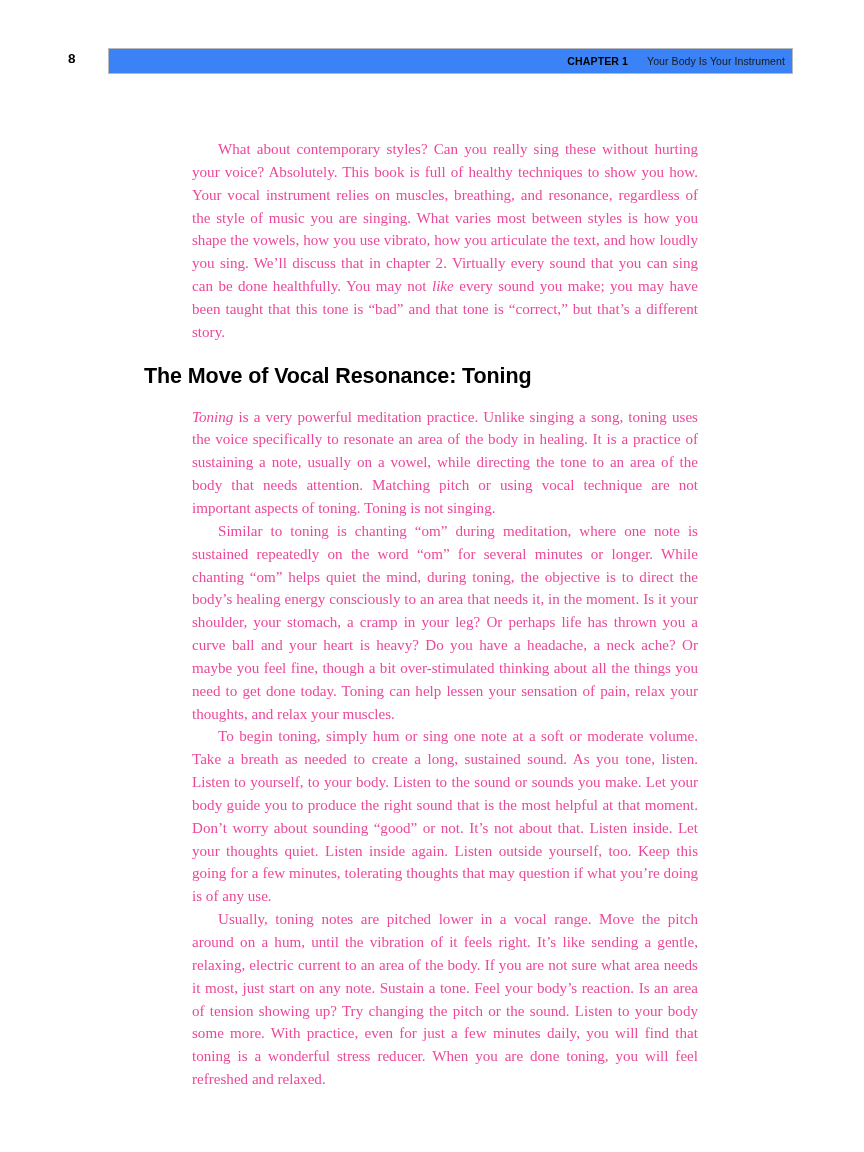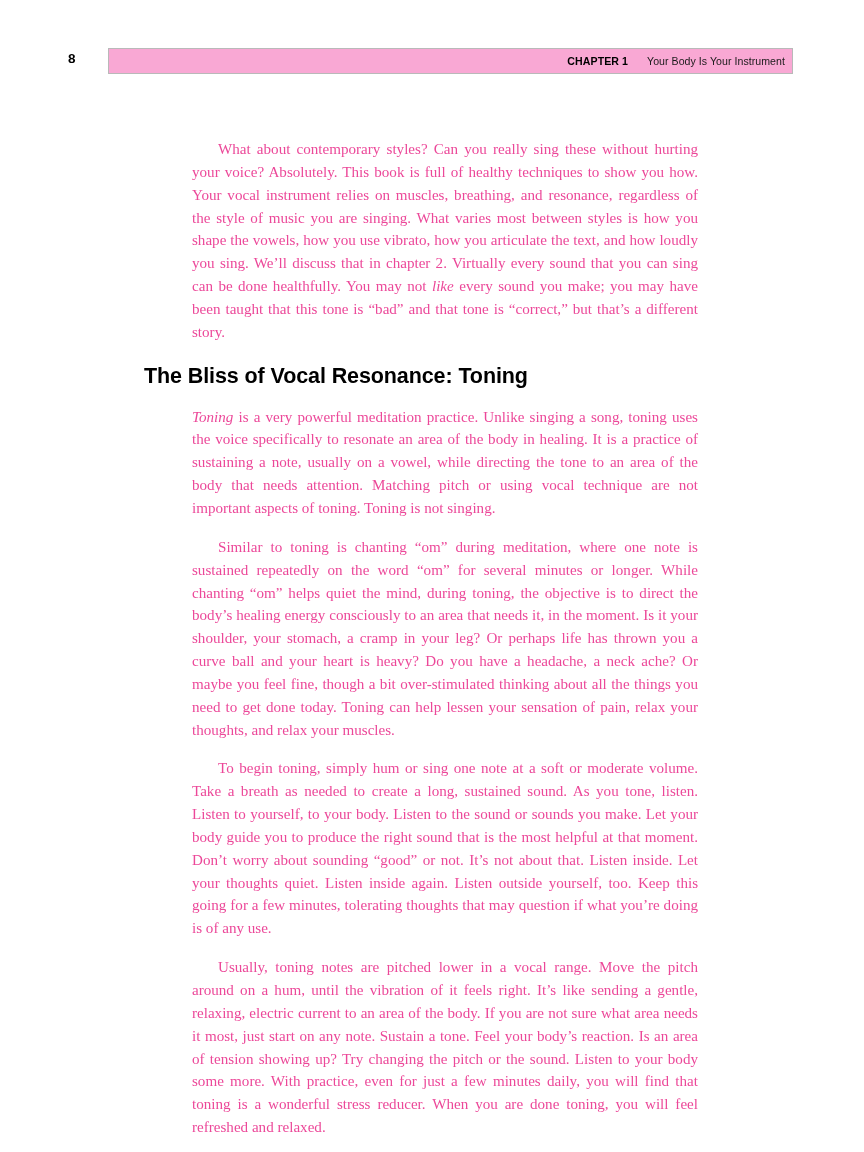--- a/index.html
+++ b/index.html
@@ -50,21 +50,21 @@
     left: 108px;
     top: 0px;
     width: 685px;
     height: 26px;
     border: 1px solid #b9b9b9;
     box-sizing: border-box;
     display: flex;
     align-items: center;
     justify-content: flex-end;
     padding-right: 7px;
-    background: #f9a8d4;
+    background: #3b82f6;
   }
 
   .head-chapter {
     font-family: "Liberation Sans", sans-serif;
     font-weight: bold;
     font-size: 11.5px;
     letter-spacing: 0.1px;
     transform: scaleX(0.92);
     transform-origin: right center;
     display: inline-block;
@@ -104,21 +104,21 @@
 
   p.body.indent {
     text-indent: 26px;
   }
 
   p.body.noindent {
     text-indent: 0;
   }
 
   p.body + p.body {
-    margin-top: 16px;
+    margin-top: 0px;
   }
 
   
   h2.section-heading {
     margin: 0;
     position: relative;
     left: -48px;
     width: 554px;
     font-family: "Liberation Sans", sans-serif;
     font-weight: bold;
@@ -145,21 +145,21 @@
     <div class="head-box">
       <span class="head-chapter">CHAPTER 1</span>
       <span class="head-title">Your Body Is Your Instrument</span>
     </div>
   </div>
 
   <div class="column">
 
     <p class="body indent"><span>What about contemporary styles? Can you really sing these without hurting your voice? Absolutely. This book is full of healthy techniques to show you how. Your vocal instrument relies on muscles, breathing, and resonance, regardless of the style of music you are singing. What varies most between styles is how you shape the vowels, how you use vibrato, how you articulate the text, and how loudly you sing. We’ll discuss that in chapter 2. Virtually every sound that you can sing can be done healthfully. You may not </span><em>like</em><span> every sound you make; you may have been taught that this tone is “bad” and that tone is “correct,” but that’s a different story.</span></p>
 
-    <h2 class="section-heading">The Bliss of Vocal Resonance: Toning</h2>
+    <h2 class="section-heading">The Move of Vocal Resonance: Toning</h2>
 
     <p class="body noindent"><em>Toning</em><span> is a very powerful meditation practice. Unlike singing a song, toning uses the voice specifically to resonate an area of the body in healing. It is a practice of sustaining a note, usually on a vowel, while directing the tone to an area of the body that needs attention. Matching pitch or using vocal technique are not important aspects of toning. Toning is not singing.</span></p>
 
     <p class="body indent">Similar to toning is chanting “om” during meditation, where one note is sustained repeatedly on the word “om” for several minutes or longer. While chanting “om” helps quiet the mind, during toning, the objective is to direct the body’s healing energy consciously to an area that needs it, in the moment. Is it your shoulder, your stomach, a cramp in your leg? Or perhaps life has thrown you a curve ball and your heart is heavy? Do you have a headache, a neck ache? Or maybe you feel fine, though a bit over-stimulated thinking about all the things you need to get done today. Toning can help lessen your sensation of pain, relax your thoughts, and relax your muscles.</p>
 
     <p class="body indent">To begin toning, simply hum or sing one note at a soft or moderate volume. Take a breath as needed to create a long, sustained sound. As you tone, listen. Listen to yourself, to your body. Listen to the sound or sounds you make. Let your body guide you to produce the right sound that is the most helpful at that moment. Don’t worry about sounding “good” or not. It’s not about that. Listen inside. Let your thoughts quiet. Listen inside again. Listen outside yourself, too. Keep this going for a few minutes, tolerating thoughts that may question if what you’re doing is of any use.</p>
 
     <p class="body indent">Usually, toning notes are pitched lower in a vocal range. Move the pitch around on a hum, until the vibration of it feels right. It’s like sending a gentle, relaxing, electric current to an area of the body. If you are not sure what area needs it most, just start on any note. Sustain a tone. Feel your body’s reaction. Is an area of tension showing up? Try changing the pitch or the sound. Listen to your body some more. With practice, even for just a few minutes daily, you will find that toning is a wonderful stress reducer. When you are done toning, you will feel refreshed and relaxed.</p>
 
   </div>

